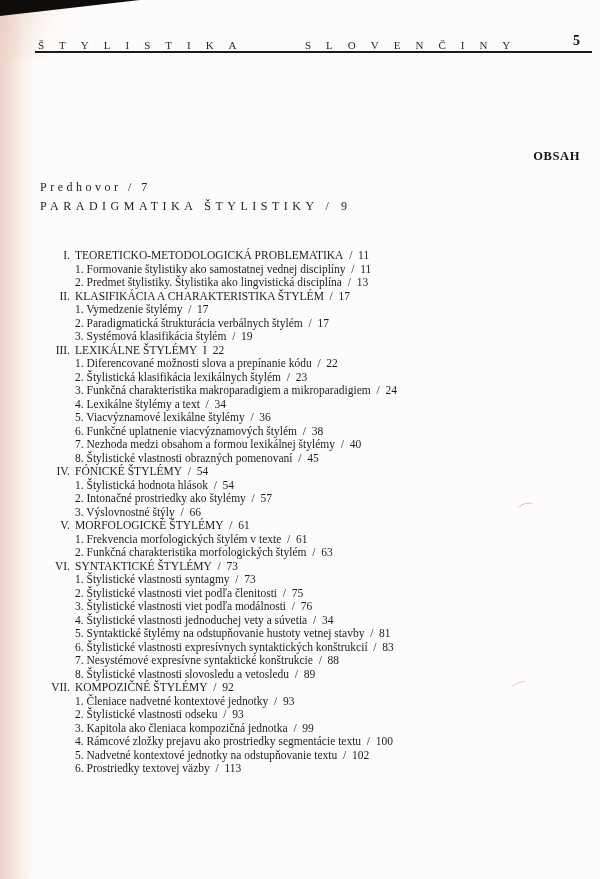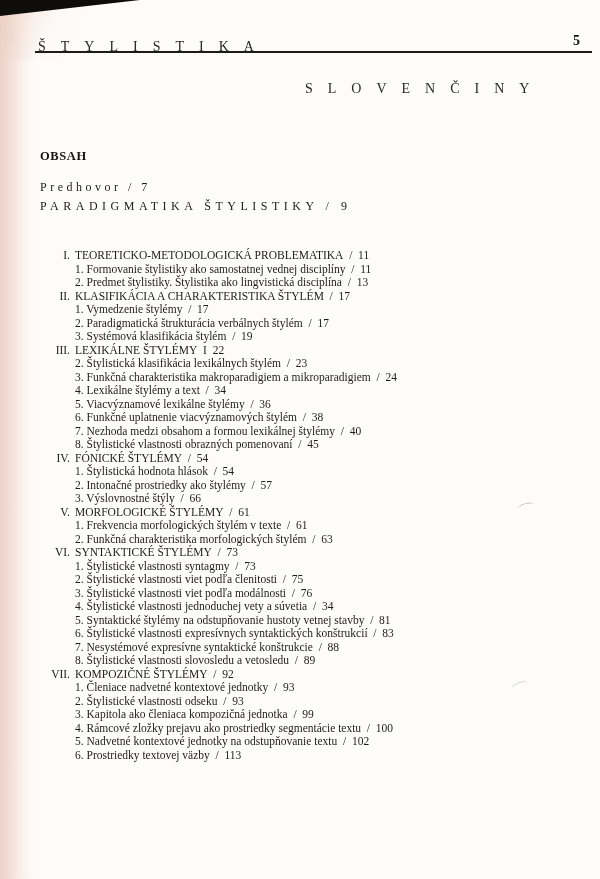--- a/index.html
+++ b/index.html
@@ -26,38 +26,38 @@
   
   .corner-artifact{
     position:absolute;left:0;top:0;width:140px;height:16px;
     background:#0e0d0c;
     clip-path:polygon(0 0,140px 0,0 16px);
   }
   
   .running-head{position:absolute;left:0;top:0;width:100%;height:60px;}
   .rh-title{
     position:absolute;top:39px;
-    font-size:14px;letter-spacing:15px;color:#2a2824;font-weight:400;
+    font-size:11px;letter-spacing:15px;color:#2a2824;font-weight:400;
     white-space:nowrap;
   }
   .rh-left{left:38px;}
-  .rh-right{left:305px;margin-top:42px;}
+  .rh-right{left:305px;}
   .rh-page{
     position:absolute;top:33px;right:20px;
     font-size:14px;font-weight:bold;color:#141311;
   }
   .rule{
     position:absolute;left:35px;top:51px;width:557px;height:2px;
     background:#1c1b19;
   }
   
   .content{position:absolute;left:40px;top:150px;width:540px;}
   .contents-title{
     margin:0 0 18px 0;font-size:12.5px;line-height:13px;
-    font-weight:bold;letter-spacing:.6px;color:#161411;
+    font-weight:bold;letter-spacing:.6px;color:#161411;text-align:right;
   }
   .front-line{
     margin:0;font-size:12px;line-height:13px;color:#24221f;
     white-space:nowrap;
   }
   .front-1{letter-spacing:3.5px;margin-bottom:6px;}
   .front-2{letter-spacing:4.5px;}
   .toc{font-size:11.5px;color:#1f1d1a;margin-top:36px;}
   .toc-row{line-height:13.5px;white-space:nowrap;}
   .toc-row.l1{text-transform:none;}
@@ -96,20 +96,21 @@
     <p class="front-line front-2">PARADIGMATIKA ŠTYLISTIKY / 9</p>
     <div class="toc" id="toc-list">
         <div class="toc-row l1"><span class="rn">I.</span><span>TEORETICKO-METODOLOGICKÁ PROBLEMATIKA / 11</span></div>
         <div class="toc-row l2">1. Formovanie štylistiky ako samostatnej vednej disciplíny / 11</div>
         <div class="toc-row l2">2. Predmet štylistiky. Štylistika ako lingvistická disciplína / 13</div>
         <div class="toc-row l1"><span class="rn">II.</span><span>KLASIFIKÁCIA A CHARAKTERISTIKA ŠTYLÉM / 17</span></div>
         <div class="toc-row l2">1. Vymedzenie štylémy / 17</div>
         <div class="toc-row l2">2. Paradigmatická štrukturácia verbálnych štylém / 17</div>
         <div class="toc-row l2">3. Systémová klasifikácia štylém / 19</div>
         <div class="toc-row l1"><span class="rn">III.</span><span>LEXIKÁLNE ŠTYLÉMY I 22</span></div>
+        <div class="toc-row l2">1. Diferencované možnosti slova a prepínanie kódu / 22</div>
         <div class="toc-row l2">2. Štylistická klasifikácia lexikálnych štylém / 23</div>
         <div class="toc-row l2">3. Funkčná charakteristika makroparadigiem a mikroparadigiem / 24</div>
         <div class="toc-row l2">4. Lexikálne štylémy a text / 34</div>
         <div class="toc-row l2">5. Viacvýznamové lexikálne štylémy / 36</div>
         <div class="toc-row l2">6. Funkčné uplatnenie viacvýznamových štylém / 38</div>
         <div class="toc-row l2">7. Nezhoda medzi obsahom a formou lexikálnej štylémy / 40</div>
         <div class="toc-row l2">8. Štylistické vlastnosti obrazných pomenovaní / 45</div>
         <div class="toc-row l1"><span class="rn">IV.</span><span>FÓNICKÉ ŠTYLÉMY / 54</span></div>
         <div class="toc-row l2">1. Štylistická hodnota hlások / 54</div>
         <div class="toc-row l2">2. Intonačné prostriedky ako štylémy / 57</div>

